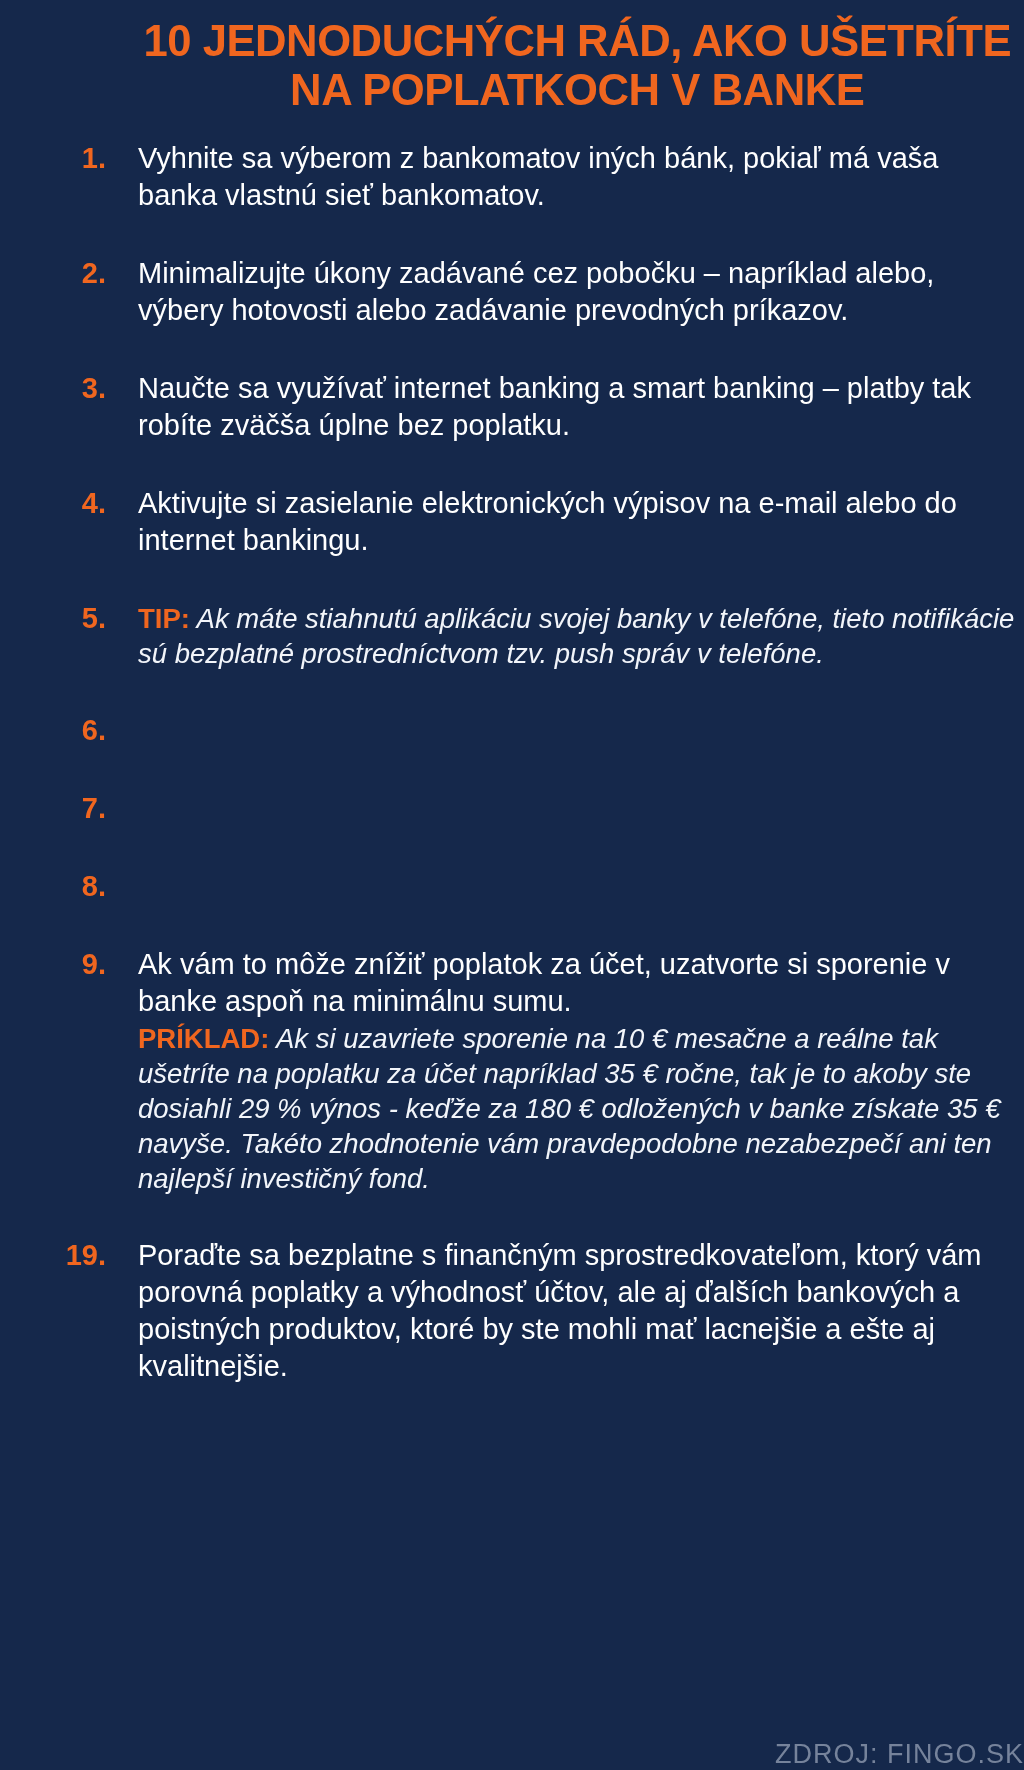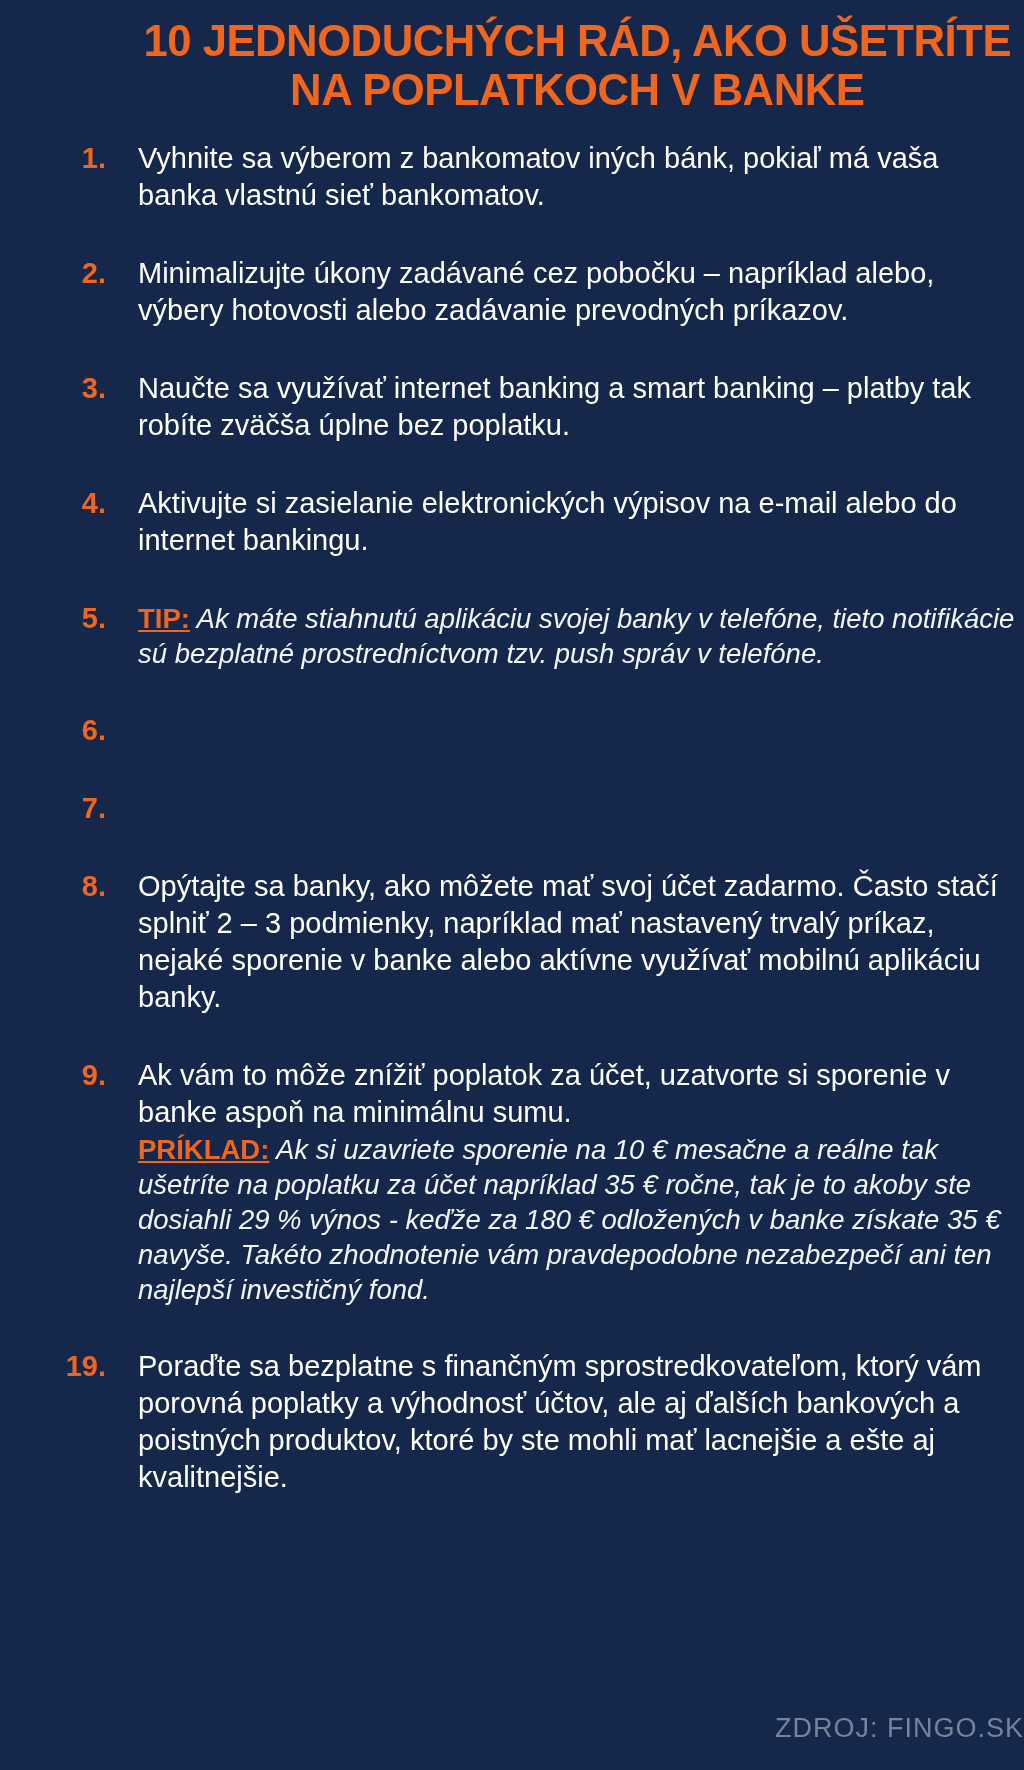--- a/index.html
+++ b/index.html
@@ -60,25 +60,23 @@
     margin-top: 1px;
     font-style: italic;
     font-size: 27.5px;
     line-height: 35px;
     color: #F2F5FA;
   }
   .note-label {
     font-style: normal;
     font-weight: 700;
     color: #F0661F;
-    text-decoration: underline;
   }
   .source {
     margin-top: auto;
-    margin-bottom: 26px;
     text-align: center;
     color: #76839B;
     font-size: 27px;
     letter-spacing: 1px;
     font-weight: 400;
   }
 </style>
 </head>
 <body>
 
@@ -123,21 +121,20 @@
     <div class="item">
       <div class="num">6.</div>
     </div>
 
     <div class="item">
       <div class="num">7.</div>
     </div>
 
     <div class="item">
       <div class="num">8.</div>
-      <div class="body">Opýtajte sa banky, ako môžete mať svoj účet zadarmo. Často stačí splniť 2 – 3 podmienky, napríklad mať nastavený trvalý príkaz, nejaké sporenie v banke alebo aktívne využívať mobilnú aplikáciu banky.</div>
     </div>
 
     <div class="item">
       <div class="num">9.</div>
       <div class="body">
         <span>Ak vám to môže znížiť poplatok za účet, uzatvorte si sporenie v banke aspoň na minimálnu sumu.</span>
         <div class="note">
           <span class="note-label">PRÍKLAD:</span><span> Ak si uzavriete sporenie na 10 € mesačne a reálne tak ušetríte na poplatku za účet napríklad 35 € ročne, tak je to akoby ste dosiahli 29 % výnos - keďže za 180 € odložených v banke získate 35 € navyše. Takéto zhodnotenie vám pravdepodobne nezabezpečí ani ten najlepší investičný fond.</span>
         </div>
       </div>

